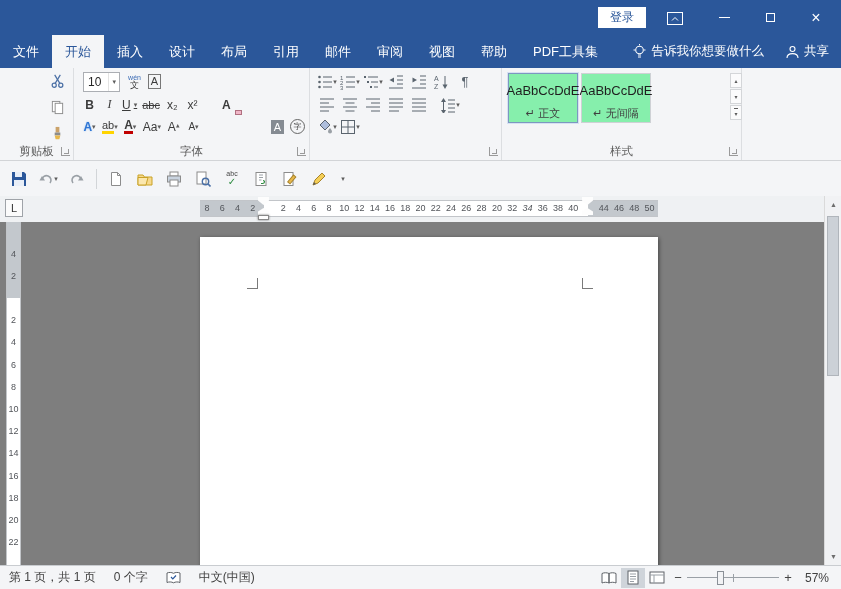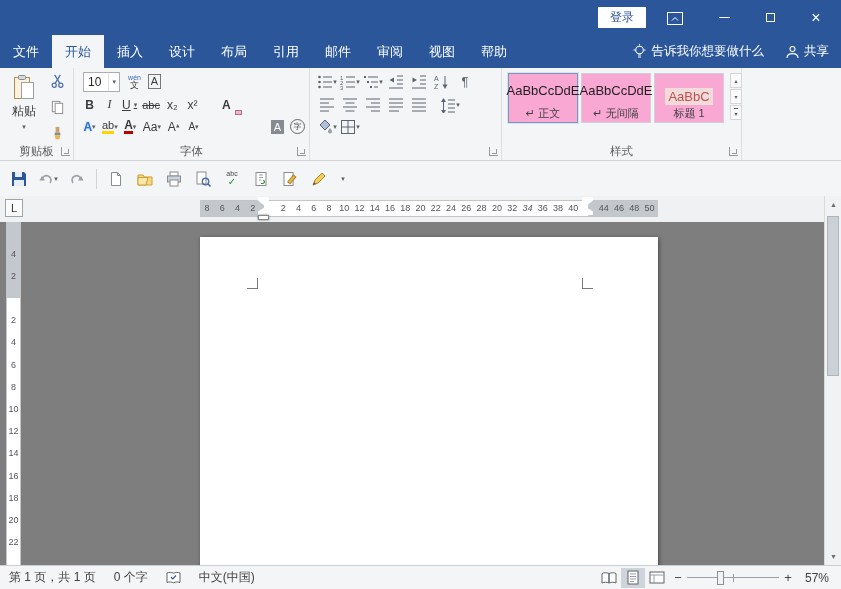--- a/index.html
+++ b/index.html
@@ -47,21 +47,21 @@
 .hlab{border-bottom:3px solid #ffd400;line-height:12px;font-size:11px}
 .fcA{border-bottom:3px solid #c00000;line-height:12px;font-weight:bold}
 .shA{background:#858b92;color:#fff;padding:0 3px;font-size:11px;line-height:14px}
 .encl{width:15px;height:15px;border:1px solid #666;border-radius:50%;font-size:8px;display:flex;align-items:center;justify-content:center}
 .clearA{position:relative;font-weight:bold}
 .clearA em{position:absolute;right:-6px;bottom:0;width:7px;height:5px;background:#f0b6c8;border:1px solid #b07080}
 .pbtn{width:22px;height:20px;display:inline-flex;align-items:center;justify-content:center;color:#5a646e}
 .pilc{font-size:13px;color:#5a646e}
 
 
-.scard{position:absolute;top:5px;width:70px;height:50px;background:#f9a8d4;border:1px solid #ced1d5;
+.scard{position:absolute;top:5px;width:70px;height:50px;background:#86efac;border:1px solid #ced1d5;
   display:flex;flex-direction:column;align-items:center;justify-content:flex-end;padding-bottom:2px}
 .scard.sel{border:1px solid #7d97c0;box-shadow:0 0 0 1px #d6e1f2}
 .prev{flex:1;display:flex;align-items:center;font-size:13px;color:#1f1f1f;white-space:nowrap}
 .prev.hd{color:#c0504d;background:#f2dbdb;flex:none;margin:6px 0 2px;padding:1px 3px;font-size:13px}
 .sname{font-size:11px;color:#3f3f3f;line-height:13px}
 .sarr{position:absolute;left:228px;width:12px;height:15px;background:#fbfbfc;border:1px solid #d4d6d9;
   display:flex;align-items:center;justify-content:center;font-size:6px;color:#5c5c5c}
 .sarr.more span{border-top:1px solid #5c5c5c;padding-top:1px}
 .editbtn{position:absolute;left:4px;top:8px;width:42px;display:flex;flex-direction:column;align-items:center;gap:6px;font-size:12px;color:#3b3b3b}
 .editlab{display:flex;align-items:center;gap:3px}
@@ -144,49 +144,41 @@
   <div class="tab">文件</div>
   <div class="tab active">开始</div>
   <div class="tab">插入</div>
   <div class="tab">设计</div>
   <div class="tab">布局</div>
   <div class="tab">引用</div>
   <div class="tab">邮件</div>
   <div class="tab">审阅</div>
   <div class="tab">视图</div>
   <div class="tab">帮助</div>
+  <div class="tab">PDF工具集</div>
   <div class="tellme">
     <svg width="13" height="16" viewBox="0 0 13 16">
         <circle cx="6.5" cy="6" r="3.8" fill="none" stroke="#fff" stroke-width="1.1"></circle>
         <path d="M5 11h3M5 13h3" stroke="#fff"></path>
         <path d="M6.5 0v1.3M0.5 6H2M11 6h1.5" stroke="#fff"></path>
       </svg>
     <span>告诉我你想要做什么</span>
   </div>
   <div class="share">
     <svg width="13" height="14" viewBox="0 0 13 14">
         <circle cx="6.5" cy="4" r="2.5" fill="none" stroke="#fff" stroke-width="1.1"></circle>
         <path d="M1 13c0-3 2.8-4.4 5.5-4.4S12 10 12 13" fill="none" stroke="#fff" stroke-width="1.1"></path>
       </svg>
     <span>共享</span>
   </div>
 </div>
 
 <div class="ribbon">
 
   <div class="grp" style="left:0;width:74px">
-    <div class="paste">
-      <svg width="22" height="25" viewBox="0 0 22 25">
-          <rect x="1.5" y="2.5" width="15" height="21" fill="#fdf3dc" stroke="#b08d57"></rect>
-          <rect x="5.5" y="0.5" width="7" height="4" rx="1" fill="#d9d9d9" stroke="#8c8c8c"></rect>
-          <rect x="8.5" y="7.5" width="12" height="16" fill="#fff" stroke="#9aa0a6"></rect>
-        </svg>
-      <span>粘贴</span>
-      <span class="dd">▾</span>
-    </div>
     <div class="clipcol">
       <span class="fbtn">
           <svg width="15" height="15" viewBox="0 0 16 16">
             <line x1="5" y1="1" x2="10.5" y2="10" stroke="#4a6fa5" stroke-width="1.3"></line>
             <line x1="11" y1="1" x2="5.5" y2="10" stroke="#4a6fa5" stroke-width="1.3"></line>
             <circle cx="4.5" cy="12" r="2.2" fill="none" stroke="#4a6fa5" stroke-width="1.3"></circle>
             <circle cx="11.5" cy="12" r="2.2" fill="none" stroke="#4a6fa5" stroke-width="1.3"></circle>
           </svg>
         </span>
       <span class="fbtn">
@@ -438,24 +430,20 @@
   </div>
 
   <div class="grp" style="left:502px;width:240px">
     <div class="scard sel" style="left:6px">
       <span class="prev">AaBbCcDdE</span>
       <span class="sname">↵ 正文</span>
     </div>
     <div class="scard" style="left:79px">
       <span class="prev">AaBbCcDdE</span>
       <span class="sname">↵ 无间隔</span>
-    </div>
-    <div class="scard" style="left:152px">
-      <span class="prev hd">AaBbC</span>
-      <span class="sname">标题 1</span>
     </div>
     <div class="sarr" style="top:5px">
         <span>▴</span>
       </div>
     <div class="sarr" style="top:21px">
         <span>▾</span>
       </div>
     <div class="sarr more" style="top:37px">
         <span>▾</span>
       </div>

